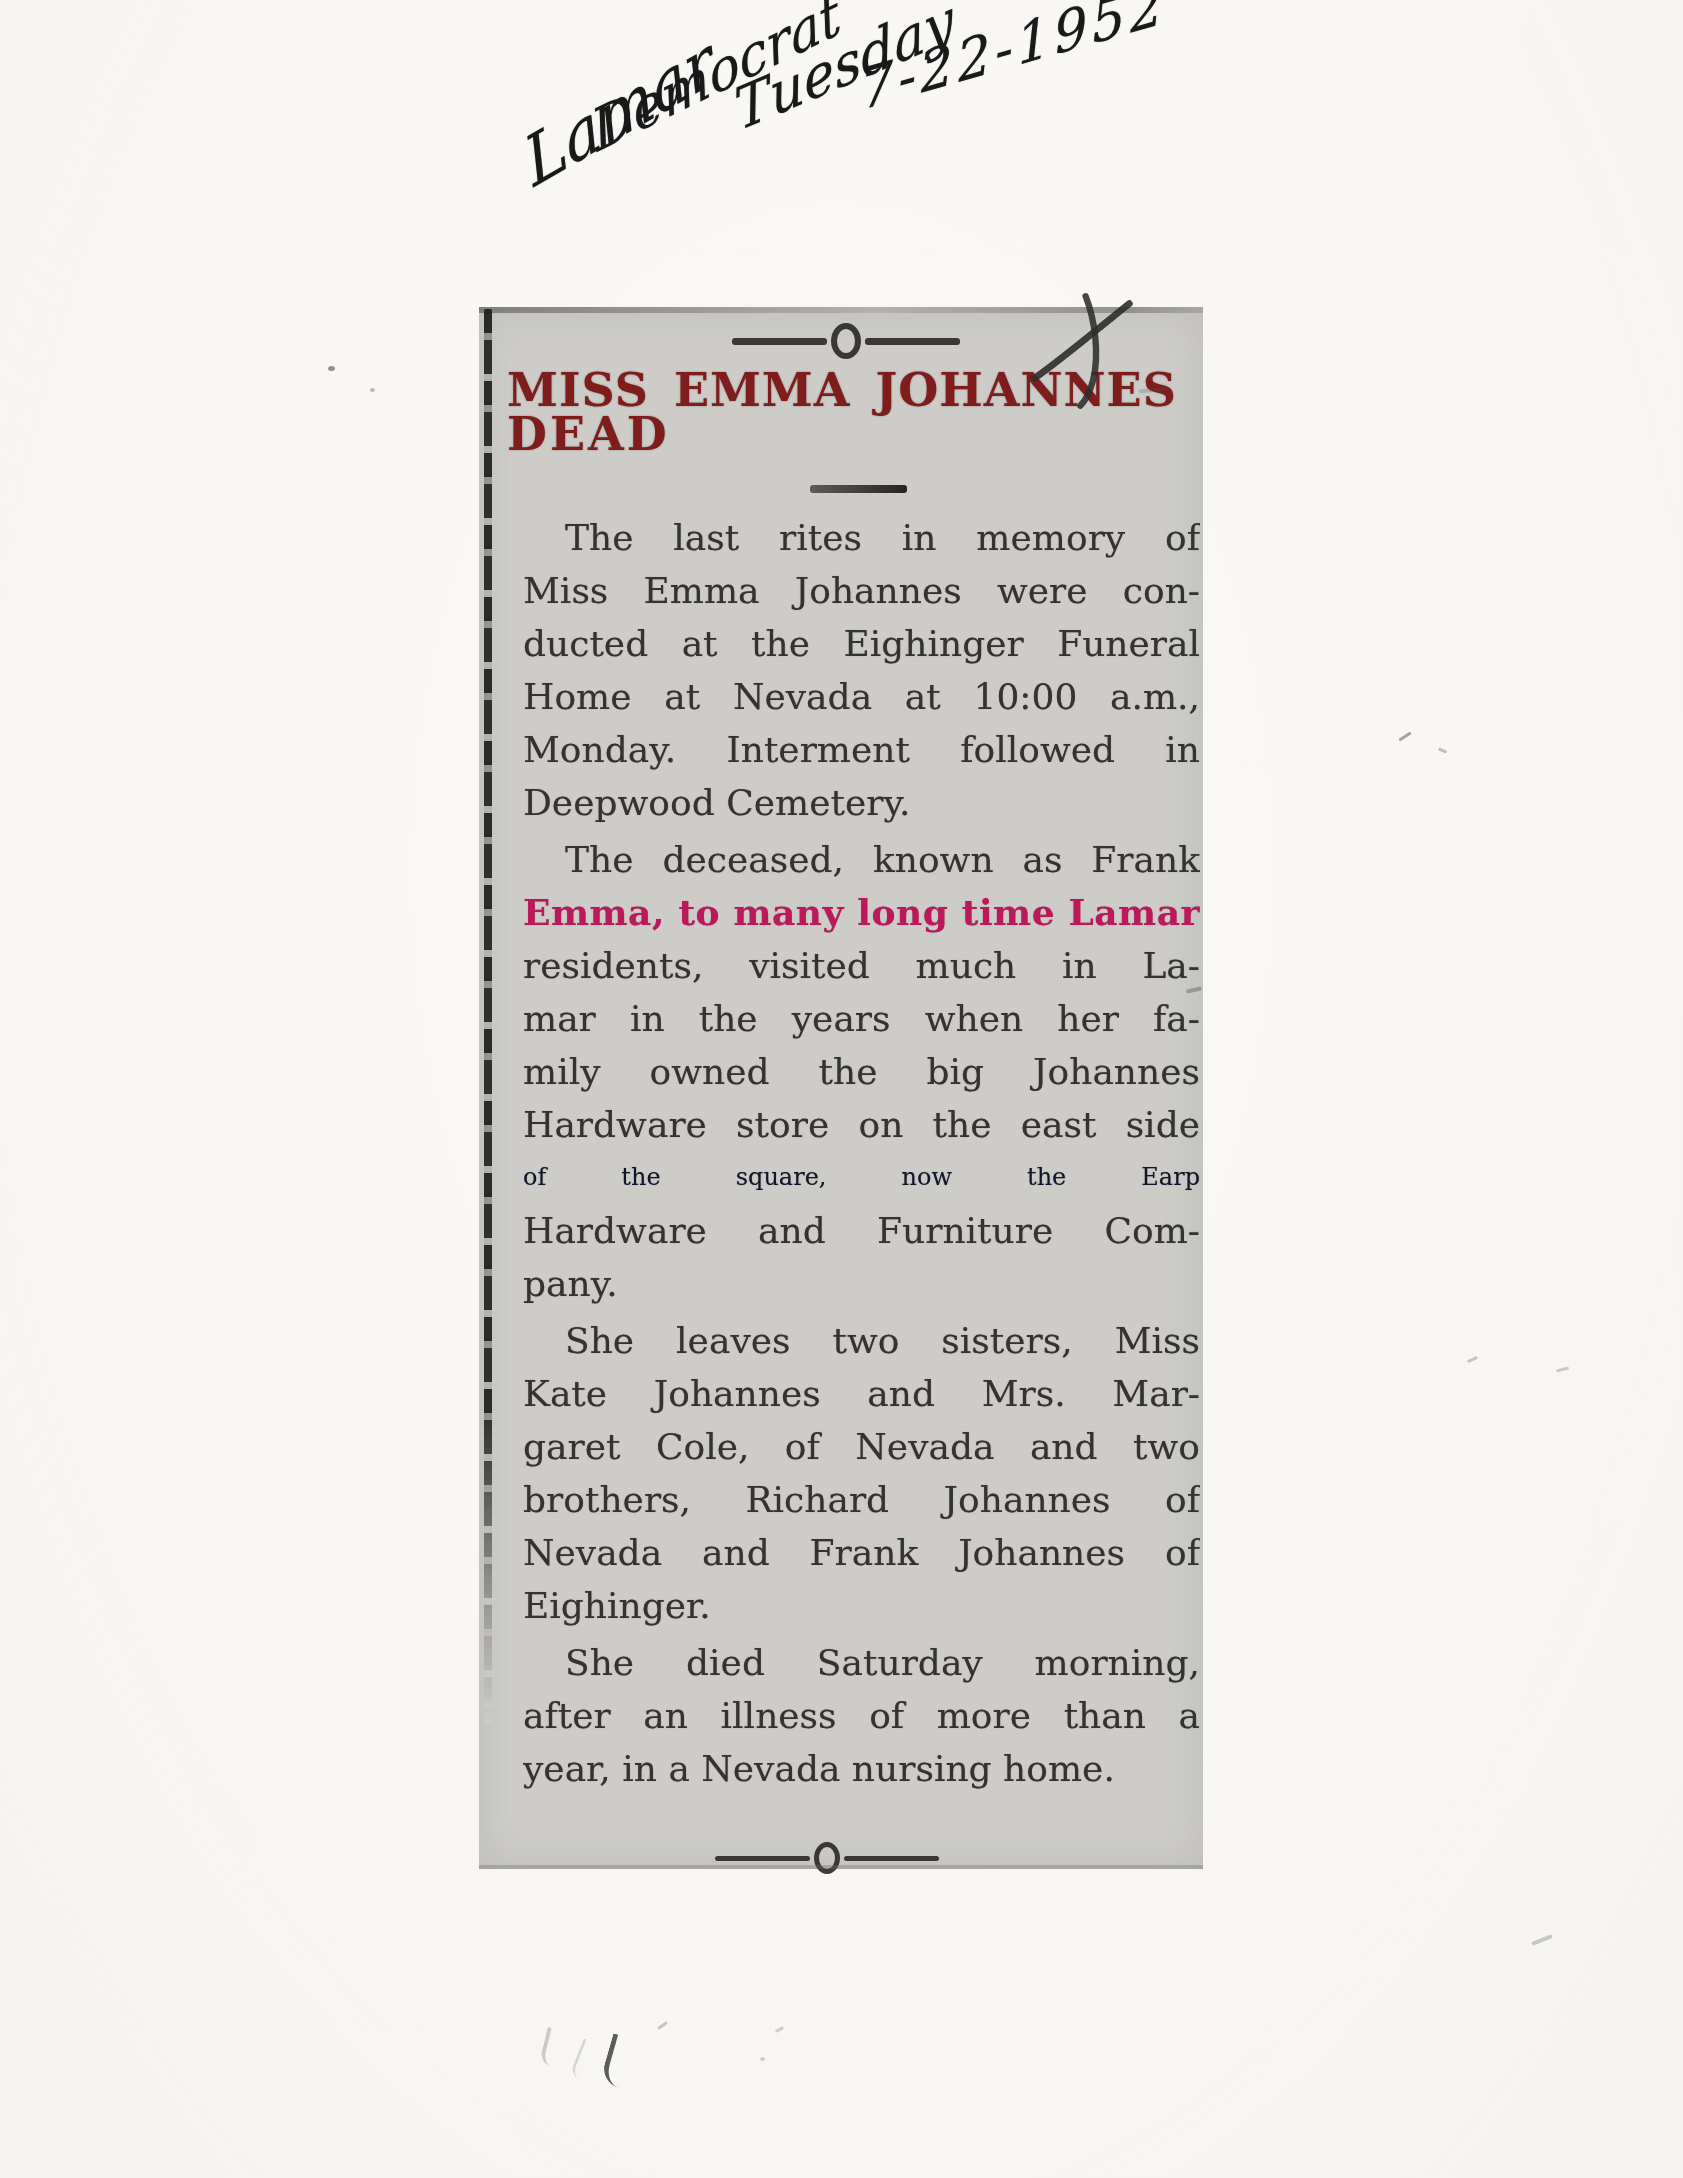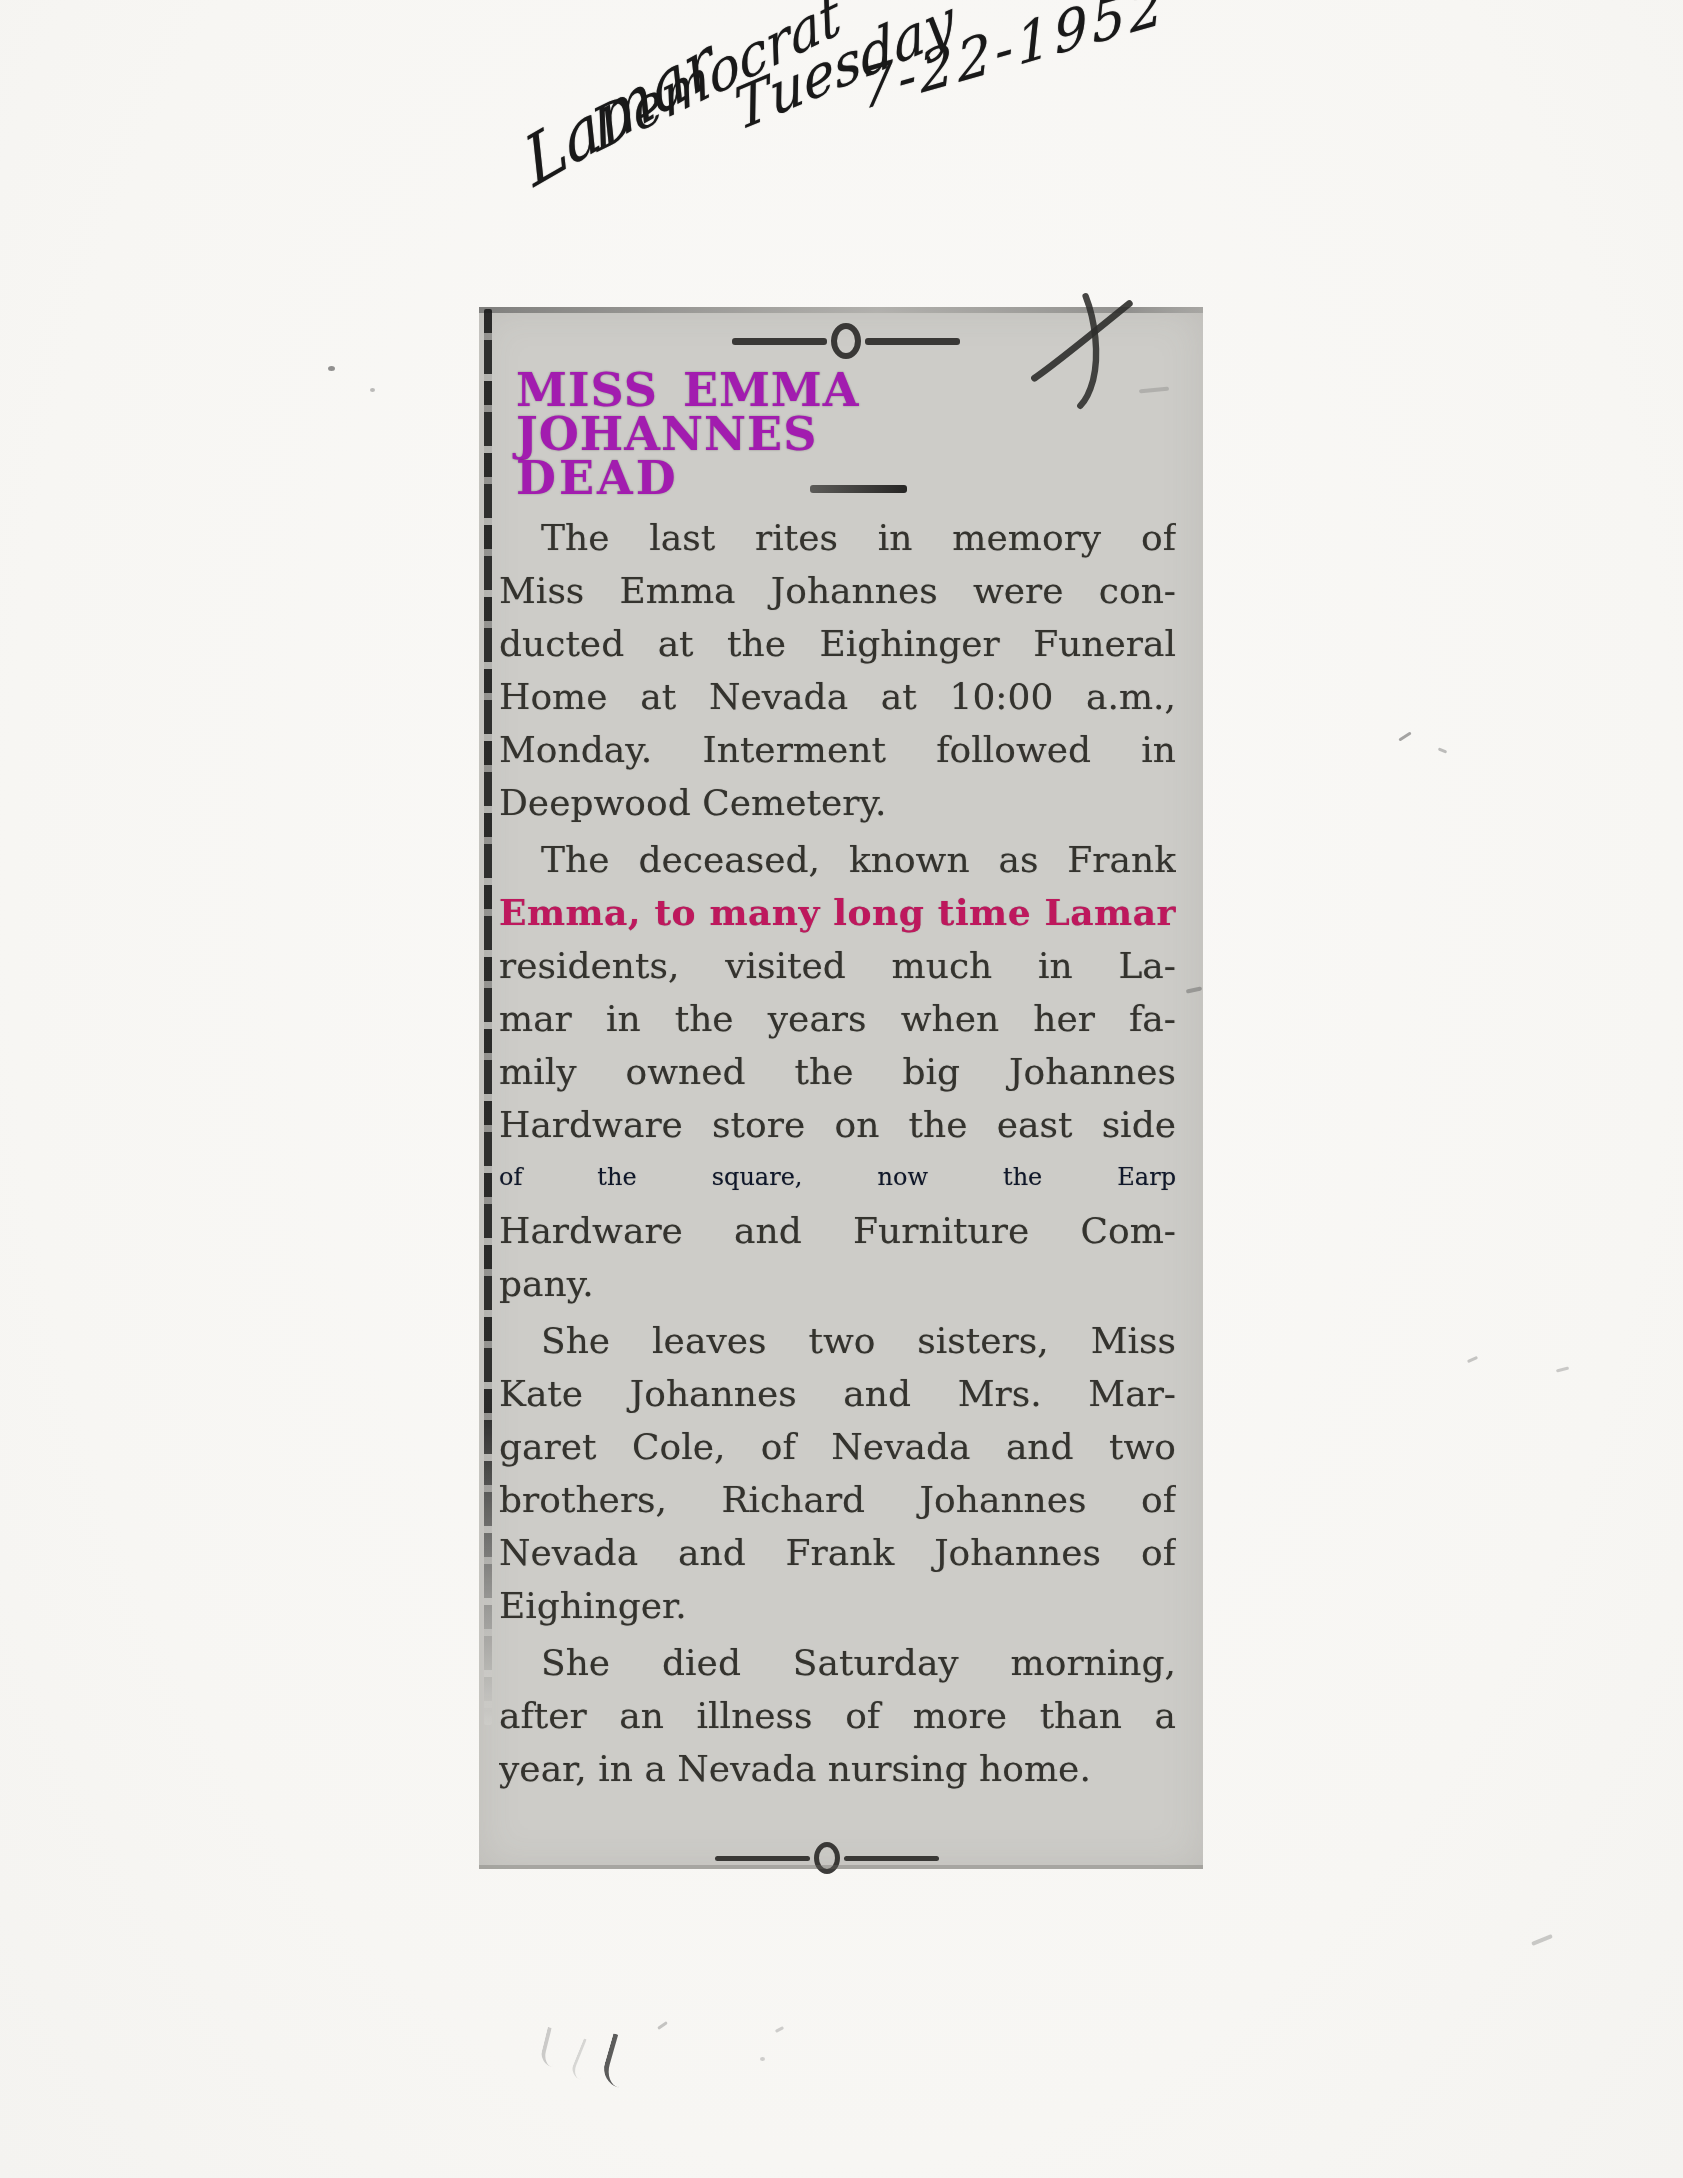--- a/index.html
+++ b/index.html
@@ -59,36 +59,35 @@
   .divider .seg.right{width:95px;}
   .divider .oring{width:18px;height:24px;border:6px solid #2c2b29;border-radius:50%;margin:0 4px;background:transparent;opacity:.92;}
   .top-divider{top:16px;left:253px;}
   .bottom-divider{top:1535px;left:236px;}
   .bottom-divider .seg{height:5px;}
   .bottom-divider .oring{width:16px;height:22px;border-width:5px;}
 
   .headline{
     position:absolute;top:61px;left:28px;right:20px;
     font-weight:bold;font-size:46px;line-height:44px;
-    color:#a21caf;letter-spacing:1px;word-spacing:8px;
+    color:#7f1d1d;letter-spacing:1px;word-spacing:8px;
     text-shadow:0 0 2px rgba(30,30,30,.4);
-    margin-left:9px;
   }
   .headline .l2{padding-right:2px;letter-spacing:3px;}
 
   .x-mark{position:absolute;top:-14px;left:550px;width:109px;height:117px;overflow:visible;}
 
   .sub-divider{
     position:absolute;top:178px;left:331px;width:97px;height:8px;
     background:linear-gradient(to right,rgba(44,43,41,.7),#262524);
     border-radius:3px;
   }
 
   .body{
-    position:absolute;top:204px;left:20px;width:677px;
+    position:absolute;top:204px;left:44px;width:677px;
     font-size:36px;color:#34332e;
     text-shadow:0 0 1px rgba(50,50,46,.45);
   }
   .par{margin:0 0 4px 0;}
   .line{height:53px;line-height:53px;overflow:hidden;white-space:normal;}
   .line.just{text-align:justify;}
   .line.just::after{content:"";display:inline-block;width:100%;height:0;}
   .line.indent{text-indent:42px;}
   .line.heavy{font-weight:bold;color:#be185d;letter-spacing:0.5px;}
   .line.soft{font-size:24px;color:#0f172a;}

